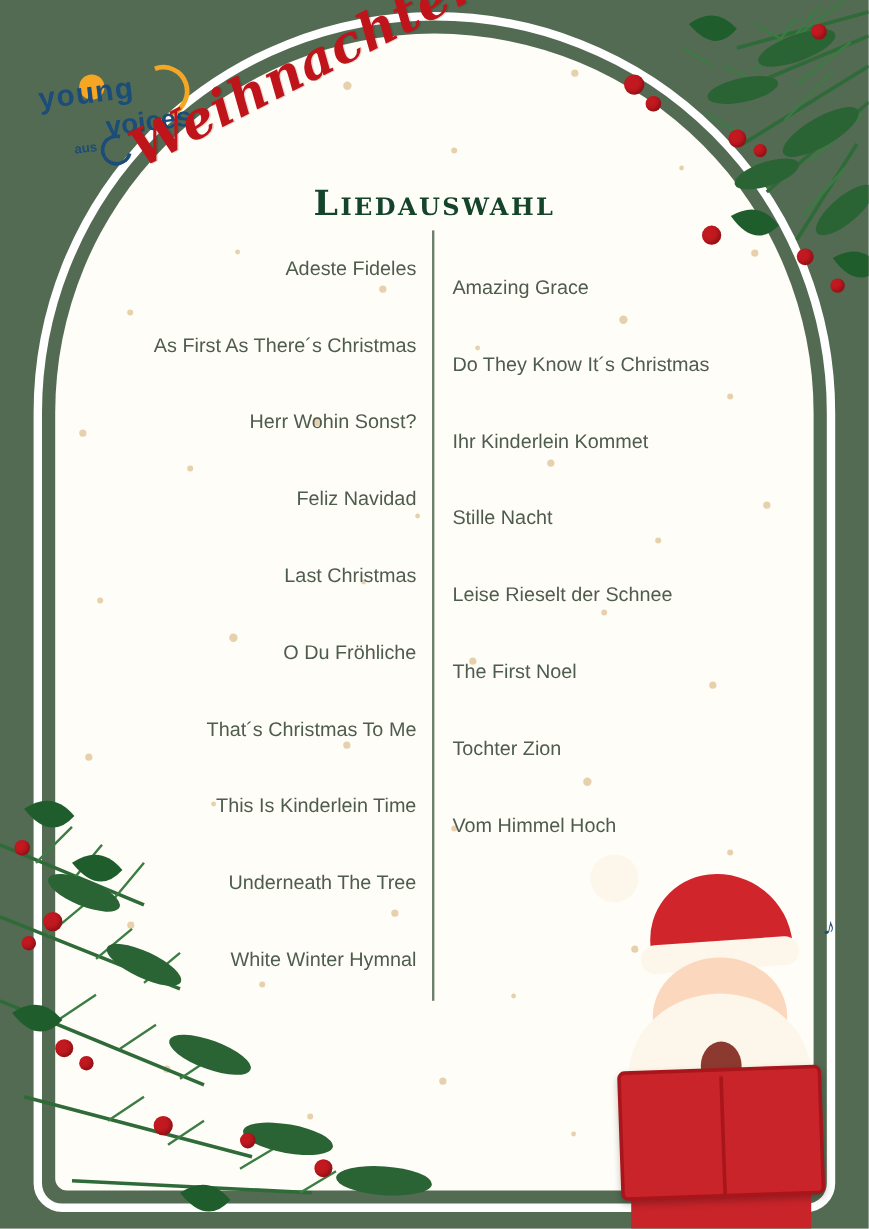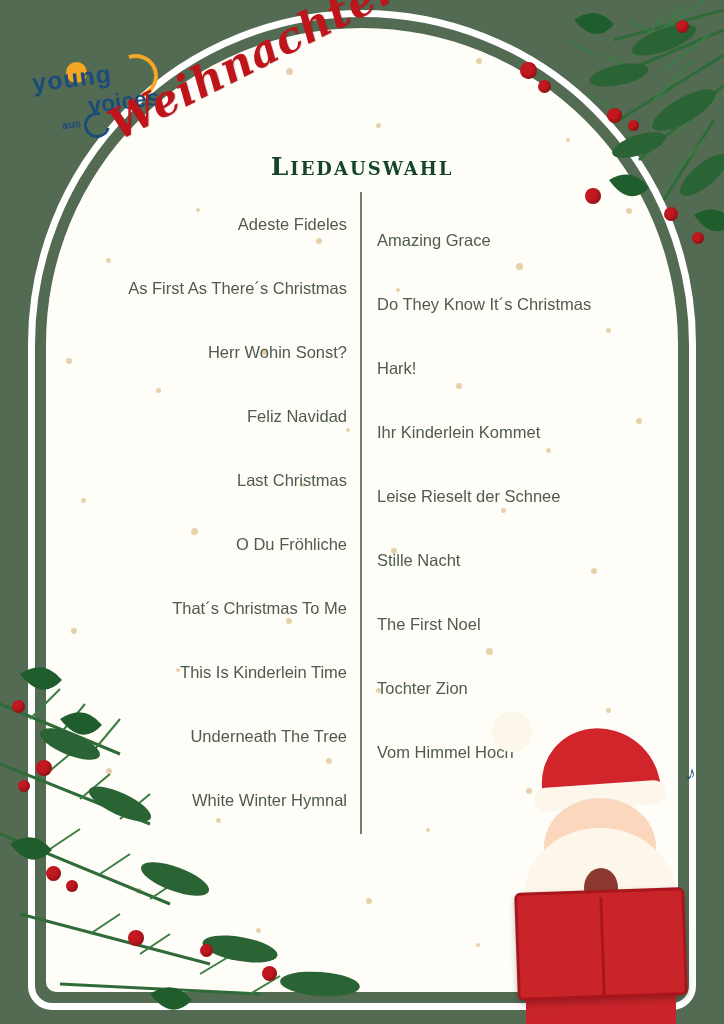--- a/index.html
+++ b/index.html
@@ -116,21 +116,21 @@
     letter-spacing: 1px;
   }
   .liedauswahl {
     position: absolute;
     left: 0; top: 152px;
     width: 724px;
     text-align: center;
     font-family: "DejaVu Serif", serif;
     font-variant: small-caps;
     font-weight: 700;
-    font-size: 25px;
+    font-size: 29px;
     letter-spacing: 2px;
     color: #14442a;
   }
 
   
   .divider {
     position: absolute;
     left: 360px; top: 192px;
     width: 2px; height: 642px;
     background: #6f7f6e;
@@ -325,24 +325,23 @@
     <div class="song">O Du Fröhliche</div>
     <div class="song">That´s Christmas To Me</div>
     <div class="song">This Is Kinderlein Time</div>
     <div class="song">Underneath The Tree</div>
     <div class="song">White Winter Hymnal</div>
   </div>
 
   <div class="col col-right">
     <div class="song">Amazing Grace</div>
     <div class="song">Do They Know It´s Christmas</div>
-    <div class="song">Hark!</div>
     <div class="song">Ihr Kinderlein Kommet</div>
+    <div class="song">Stille Nacht</div>
     <div class="song">Leise Rieselt der Schnee</div>
-    <div class="song">Stille Nacht</div>
     <div class="song">The First Noel</div>
     <div class="song">Tochter Zion</div>
     <div class="song">Vom Himmel Hoch</div>
   </div>
 
   <div class="branch">
     <svg width="360" height="270" style="position:absolute;left:364px;top:0">
       <g stroke="#2e6b38" stroke-width="3" fill="none">
         <path d="M360 10 L250 40 M360 30 L240 80 M360 55 L255 120 M360 85 L275 160 M350 120 L300 200"></path>
       </g>

